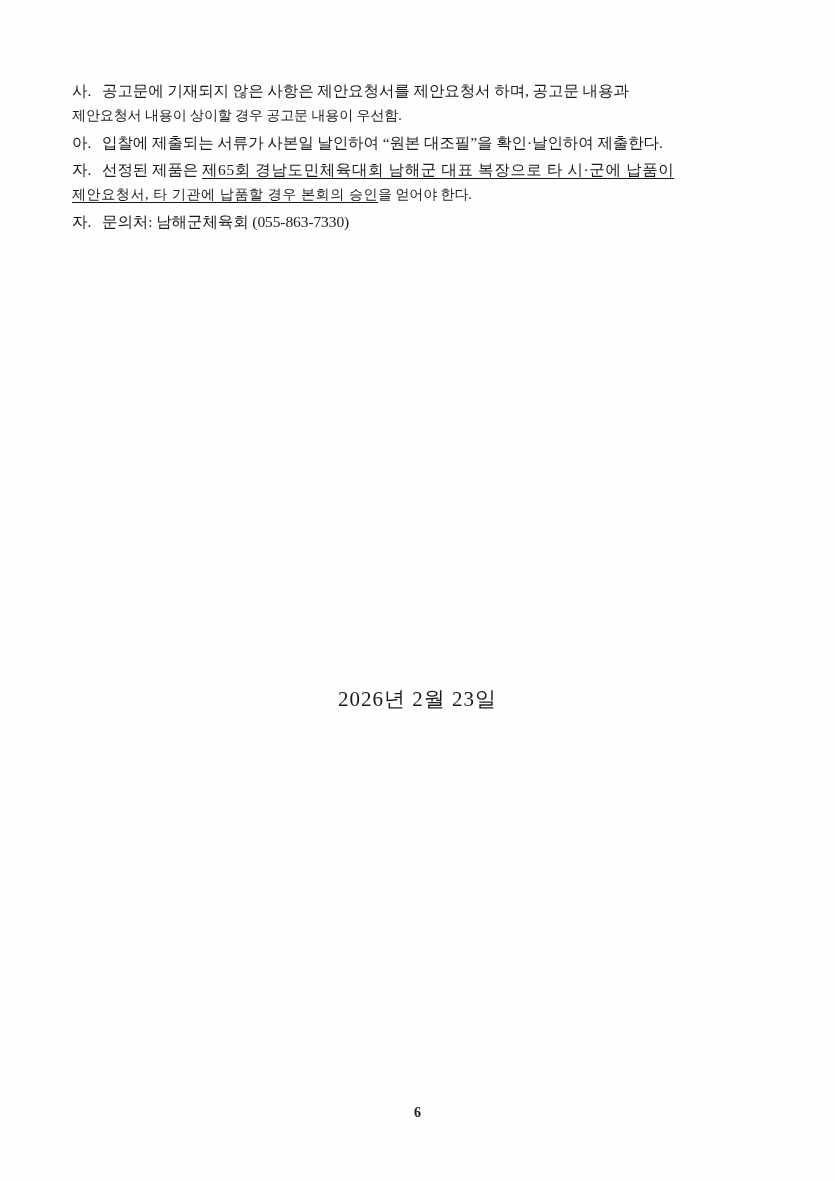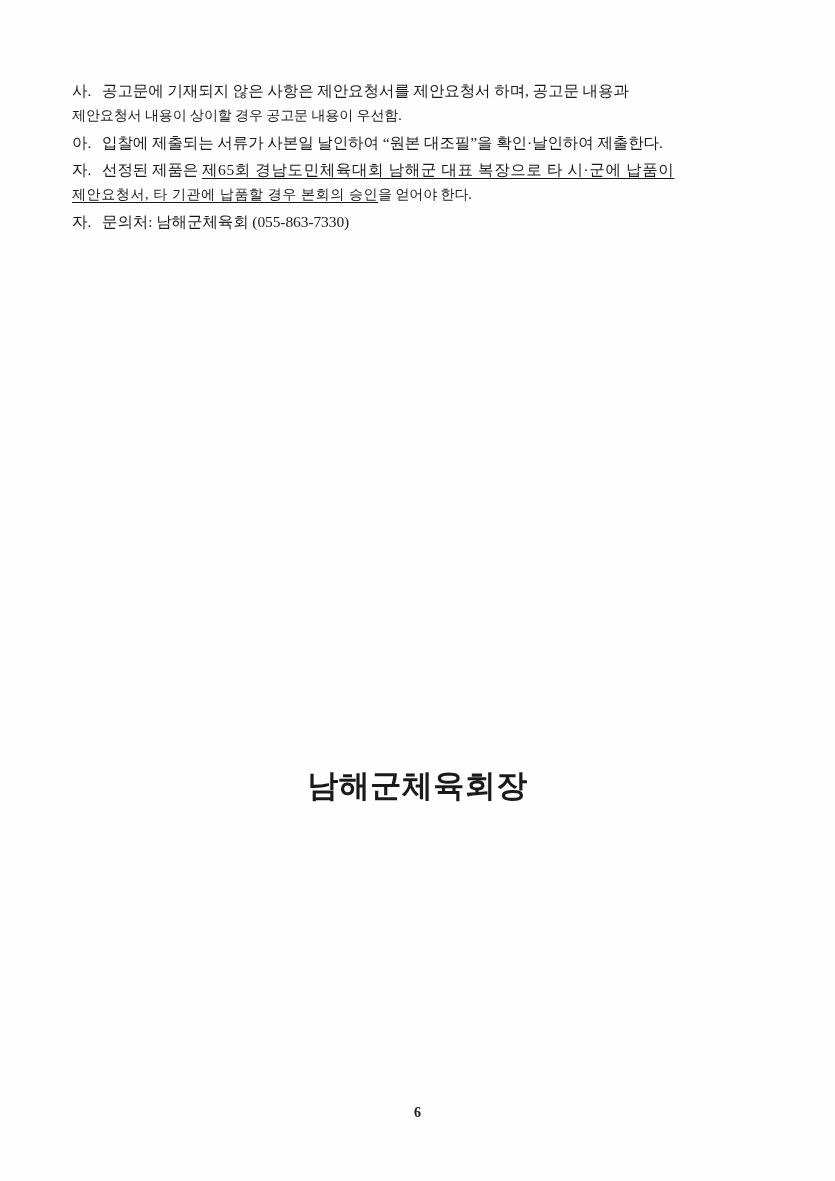--- a/index.html
+++ b/index.html
@@ -110,15 +110,15 @@
       <span class="bold-u sp">제안요청서,  타  기관에  납품할  경우  본회의  승인</span><span>을  얻어야  한다.</span>
     </div>
 
     <div class="item">
       <span class="marker">자.</span>
       <span class="body-text">문의처:  남해군체육회 (055-863-7330)</span>
     </div>
 
   </div>
 
-  <div class="signature">남해군체육회장</div>
+  <div class="date-line">2026년    2월    23일</div>
   <div class="page-number">6</div>
 </div>
 
 </body></html>

